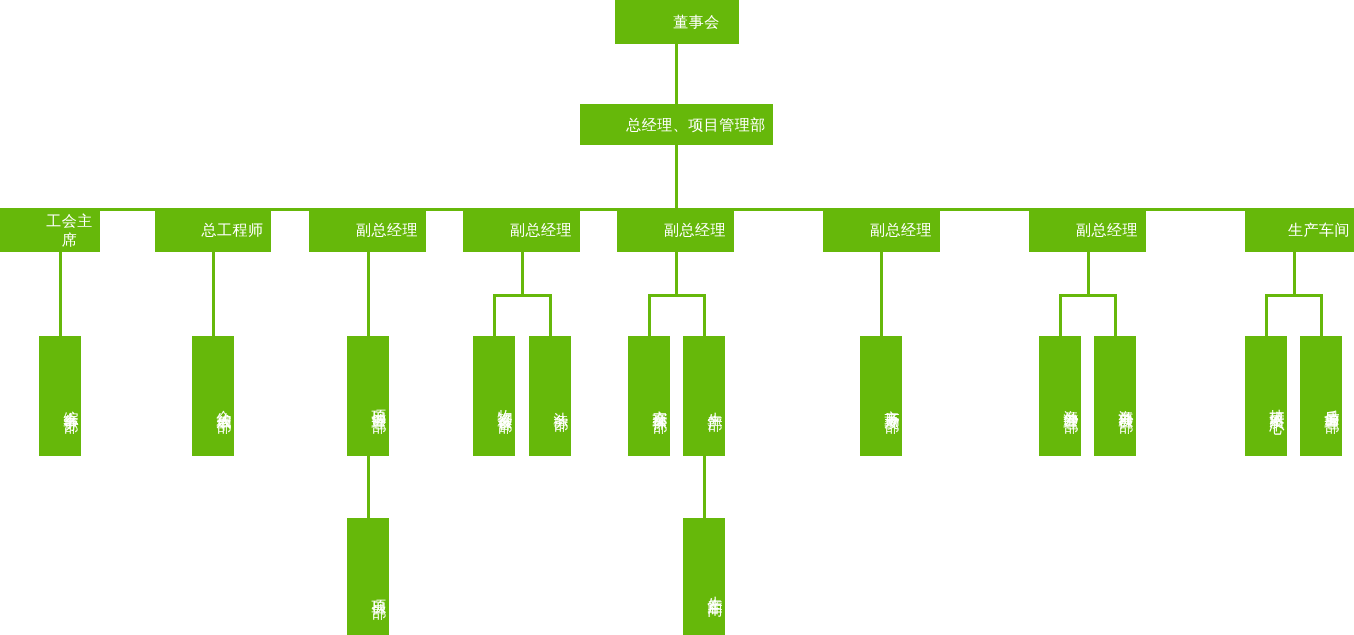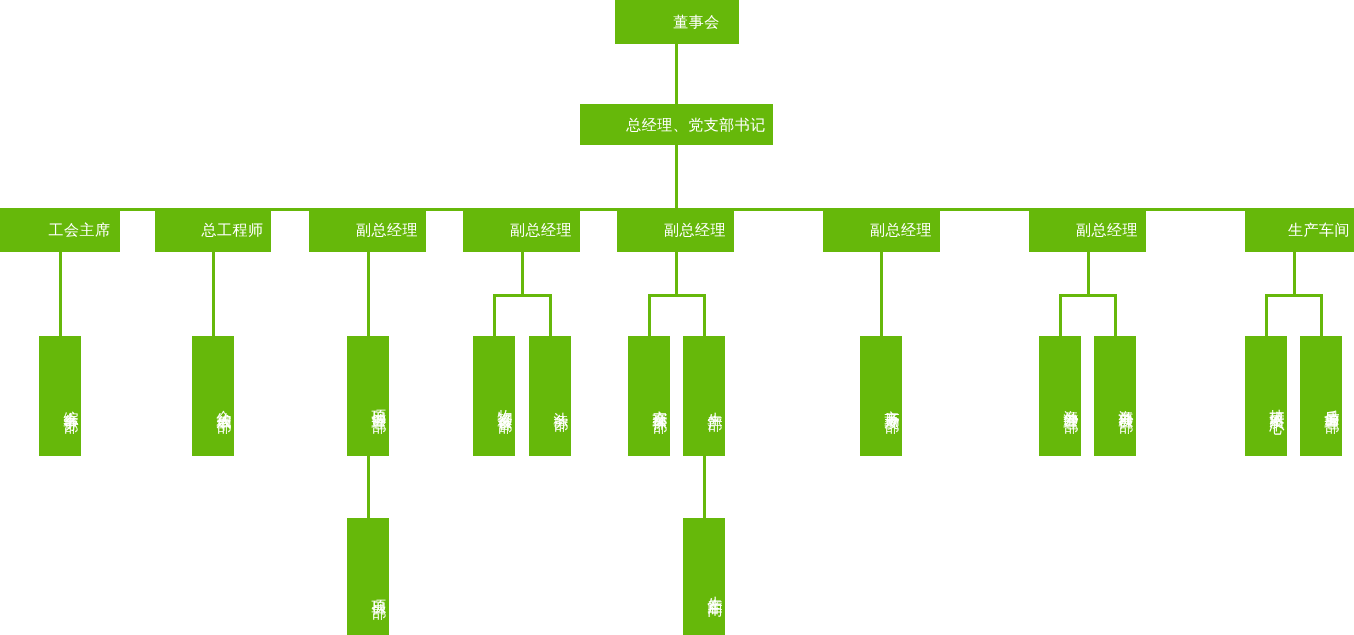--- a/index.html
+++ b/index.html
@@ -85,23 +85,23 @@
   <div class="conn v" style="left:1293px; top:252px; height:44px;"></div>
   <div class="conn h" style="left:1265px; top:294px; width:58px;"></div>
   <div class="conn v" style="left:1265px; top:294px; height:42px;"></div>
   <div class="conn v" style="left:1320px; top:294px; height:42px;"></div>
 
   <div class="conn v" style="left:367px; top:456px; height:62px;"></div>
   <div class="conn v" style="left:703px; top:456px; height:62px;"></div>
 
   <div class="node horiz" style="left:615px; top:0px; width:124px; height:44px;">董事会</div>
 
-  <div class="node horiz" style="left:580px; top:104px; width:193px; height:41px;">总经理、党支部书记</div>
+  <div class="node horiz" style="left:580px; top:104px; width:193px; height:41px;">总经理、项目管理部</div>
 
-  <div class="node horiz" style="left:0px; top:208px; width:120px; height:44px;">工会主席</div>
+  <div class="node horiz" style="left:0px; top:208px; width:100px; height:44px;">工会主席</div>
   <div class="node horiz" style="left:155px; top:208px; width:116px; height:44px;">总工程师</div>
   <div class="node horiz" style="left:309px; top:208px; width:117px; height:44px;">副总经理</div>
   <div class="node horiz" style="left:463px; top:208px; width:117px; height:44px;">副总经理</div>
   <div class="node horiz" style="left:617px; top:208px; width:117px; height:44px;">副总经理</div>
   <div class="node horiz" style="left:823px; top:208px; width:117px; height:44px;">副总经理</div>
   <div class="node horiz" style="left:1029px; top:208px; width:117px; height:44px;">副总经理</div>
   <div class="node horiz" style="left:1245px; top:208px; width:109px; height:44px;">生产车间</div>
 
   <div class="node vert" style="left:39px; top:336px; width:42px; height:120px;">综合事务部</div>
   <div class="node vert" style="left:192px; top:336px; width:42px; height:120px;">合约成本部</div>

